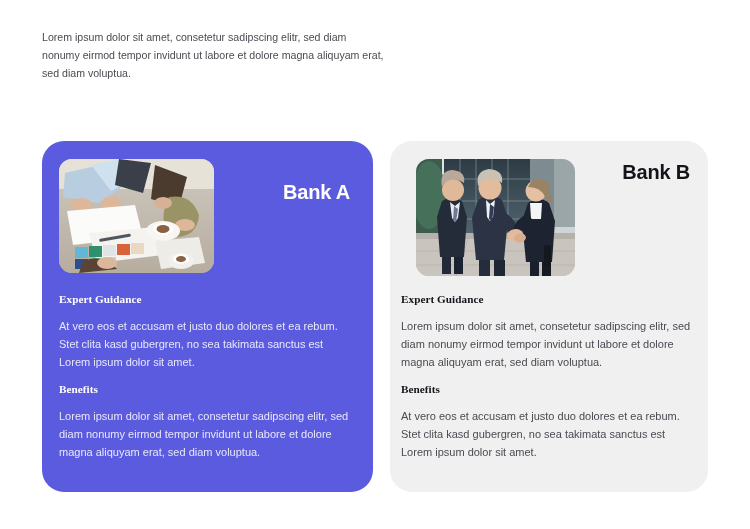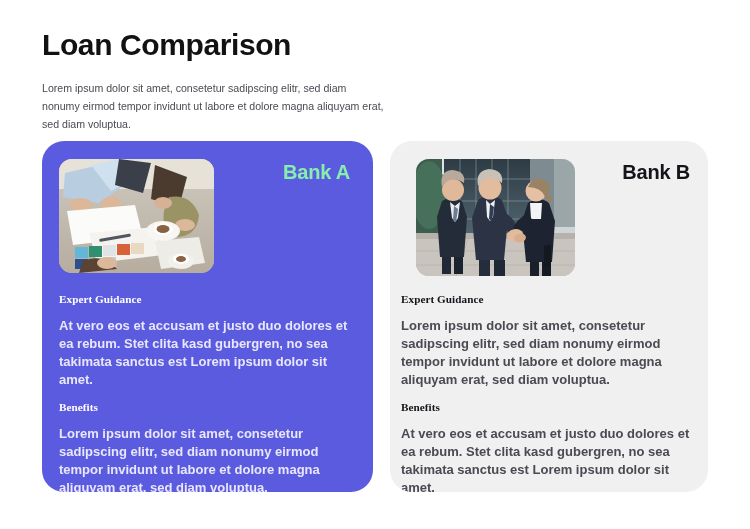--- a/index.html
+++ b/index.html
@@ -95,61 +95,59 @@
 
   .card-title {
     position: absolute;
     right: 23px;
     top: 21px;
     font-size: 20px;
     font-weight: 700;
     letter-spacing: -0.2px;
     line-height: 1;
   }
-  .card-a .card-title { color: #86efac; }
+  .card-a .card-title { color: #ffffff; margin-top: 20px; }
   .card-b .card-title { color: #14151a; right: 18px; }
 
   .card-body {
     position: absolute;
     left: 17px;
     right: 17px;
     top: 152px;
   }
   .card-b .card-body { left: 11px; right: 14px; }
 
   .section-heading {
     font-size: 11.2px;
     font-weight: 700;
     margin: 0 0 12px 0;
     letter-spacing: 0.05px;
     font-family: Liberation Serif, serif;
   }
   .section-text {
-    font-size: 13px;
+    font-size: 11px;
     line-height: 18px;
     margin: 0;
-    font-weight: bold;
   }
   .section-block + .section-block { margin-top: 12px; }
 
   .card-a .section-heading { color: #ffffff; }
   .card-a .section-text { color: #e8e7fb; }
   .card-b .section-heading { color: #14151a; }
   .card-b .section-text { color: #4a4a52; }
 
   
   .photo-svg { display: block; width: 100%; height: 100%; }
 </style>
 </head>
 <body>
 
 <div class="page">
 
   <div class="header">
-    <h1 class="page-title">Loan Comparison</h1>
     <p class="intro-text">Lorem ipsum dolor sit amet, consetetur sadipscing elitr, sed diam nonumy eirmod tempor invidunt ut labore et dolore magna aliquyam erat, sed diam voluptua.</p>
   </div>
 
   <div class="cards">
 
     <div class="card card-a">
       <div class="card-top">
 
         <div class="card-photo">
           <svg class="photo-svg" viewBox="0 0 155 114" preserveAspectRatio="xMidYMid slice" aria-hidden="true">

